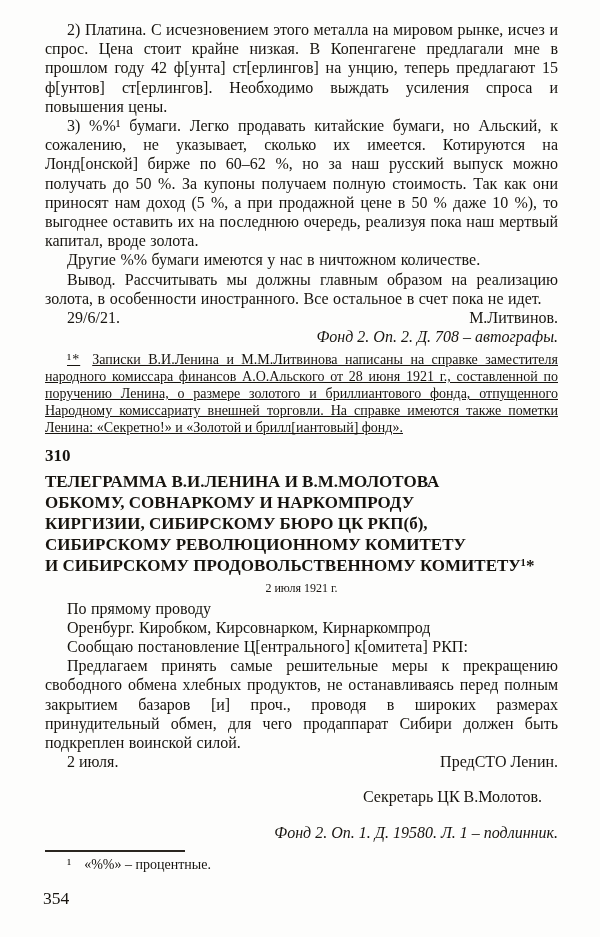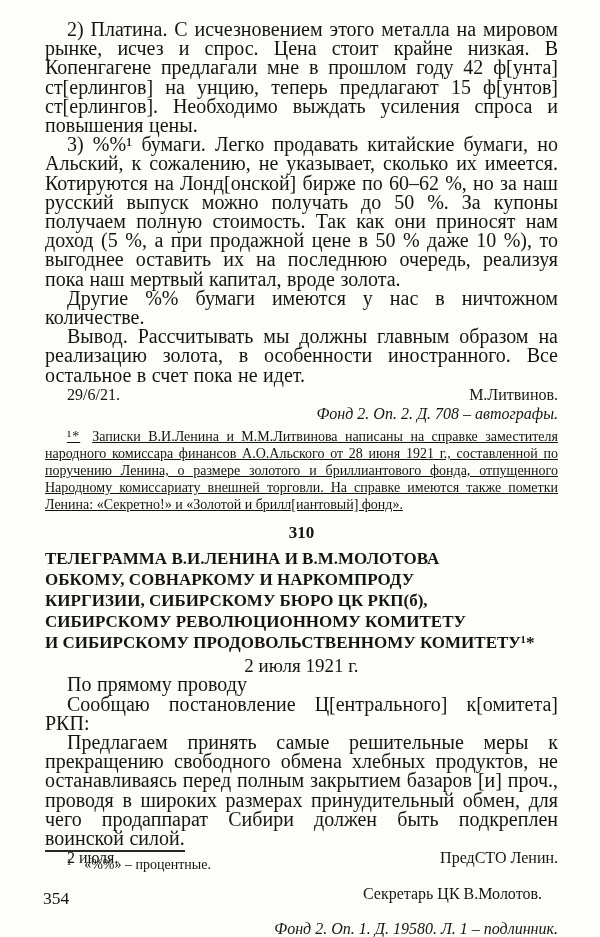--- a/index.html
+++ b/index.html
@@ -13,21 +13,21 @@
     color: #17140f;
   }
   .content {
     position: absolute;
     left: 45px;
     top: 20px;
     width: 513px;
   }
   .body-p {
     margin: 0;
-    font-size: 20px;
+    font-size: 16px;
     line-height: 19.2px;
     text-align: justify;
     text-indent: 22px;
     word-spacing: 0.5px;
   }
   .sig-row {
     display: flex;
     justify-content: space-between;
     font-size: 16px;
     line-height: 19.2px;
@@ -45,35 +45,34 @@
     margin: 5px 0 0 0;
     font-size: 14px;
     line-height: 17px;
     text-align: justify;
     text-indent: 22px;
     text-decoration: underline;
   }
   .fn-marker { margin-right: 12px; letter-spacing: 1px; }
   .doc-number {
     margin: 10px 0 0 0;
-    text-align: center;
     font-weight: bold;
     font-size: 17px;
     line-height: 20px;
   }
   .title-block { margin: 5px 0 3px 0; }
   .title-line {
     font-weight: bold;
     font-size: 17px;
     line-height: 21px;
   }
   .date-center {
     margin: 0;
     text-align: center;
-    font-size: 19px;
+    font-size: 12px;
     line-height: 19.2px;
   }
   .right-line {
     margin: 16px;
     font-size: 16px;
     line-height: 19.2px;
     text-align: right;
   }
   .footer {
     position: absolute;
@@ -125,20 +124,21 @@
       <p class="doc-number">310</p>
       <div class="title-block">
         <div class="title-line">ТЕЛЕГРАММА В.И.ЛЕНИНА И В.М.МОЛОТОВА</div>
         <div class="title-line">ОБКОМУ, СОВНАРКОМУ И НАРКОМПРОДУ</div>
         <div class="title-line">КИРГИЗИИ, СИБИРСКОМУ БЮРО ЦК РКП(б),</div>
         <div class="title-line">СИБИРСКОМУ РЕВОЛЮЦИОННОМУ КОМИТЕТУ</div>
         <div class="title-line">И СИБИРСКОМУ ПРОДОВОЛЬСТВЕННОМУ КОМИТЕТУ¹*</div>
       </div>
       <p class="date-center">2 июля 1921 г.</p>
       <p class="body-p">По прямому проводу</p>
+      <p class="body-p">Оренбург. Киробком, Кирсовнарком, Кирнаркомпрод</p>
       <p class="body-p">Сообщаю постановление Ц[ентрального] к[омитета] РКП:</p>
       <p class="body-p">Предлагаем принять самые решительные меры к прекращению свободного обмена хлебных продуктов, не останавливаясь перед полным закрытием базаров [и] проч., проводя в широких размерах принудительный обмен, для чего продаппарат Сибири должен быть подкреплен воинской силой.</p>
       <div class="sig-row">
         <span class="left">2 июля.</span>
         <span class="right">ПредСТО Ленин.</span>
       </div>
       <p class="right-line">Секретарь ЦК В.Молотов.</p>
       <p class="source-line">Фонд 2. Оп. 1. Д. 19580. Л. 1 – подлинник.</p>
     </section>
 

